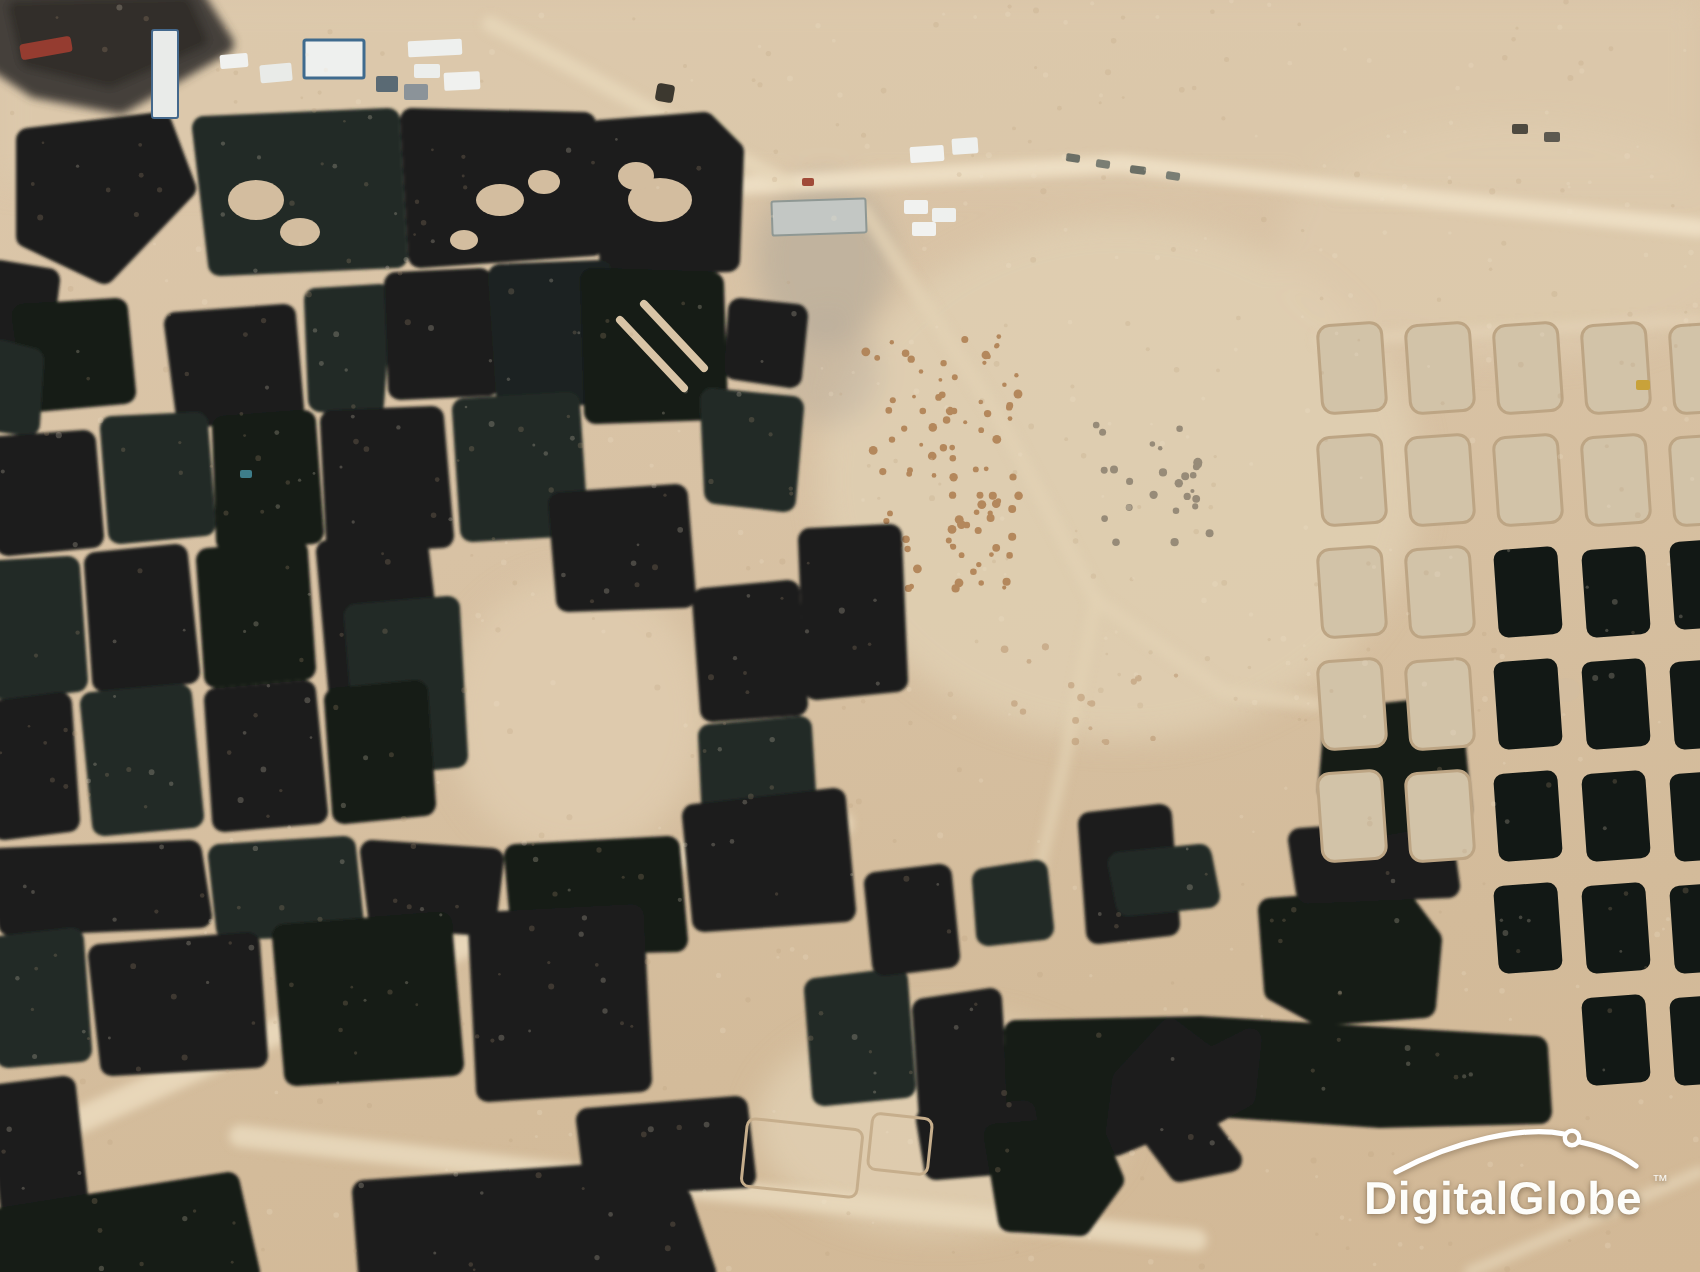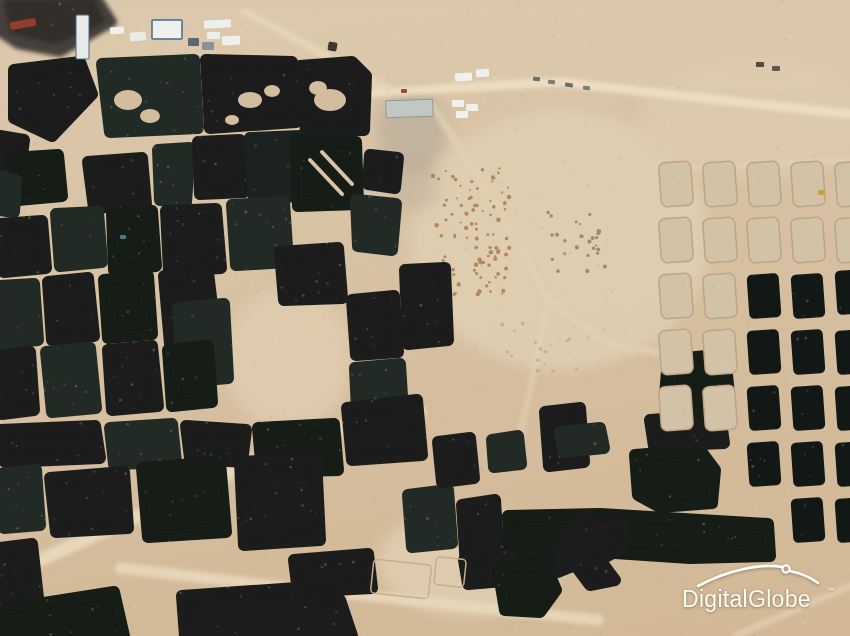--- a/index.html
+++ b/index.html
@@ -1,21 +1,21 @@
 <!DOCTYPE html>
 <html><head>
 <meta charset="utf-8">
 <style>
   html,body{margin:0;padding:0;background:#fff;}
   .stage{position:relative;width:850px;height:636px;overflow:hidden;
     background:linear-gradient(168deg,#dcc7aa 0%,#d8c2a4 40%,#d3bb9a 75%,#d2b896 100%);
     font-family:"Liberation Sans",sans-serif;}
   .stage svg.canvas{position:absolute;inset:0;display:block;}
   .watermark{position:absolute;left:680px;top:562px;width:165px;height:58px;pointer-events:none;}
-  .watermark .wm-text{position:absolute;left:2px;top:24px;font-size:23px;font-weight:normal;
+  .watermark .wm-text{position:absolute;left:2px;top:24px;font-size:23px;font-weight:bold;
     color:#fdfdfa;letter-spacing:.3px;text-shadow:0 1px 3px rgba(92,72,50,.55),0 0 1px rgba(120,95,65,.4);}
   .watermark .wm-tm{position:absolute;left:146px;top:24px;font-size:8px;color:#f7f5f0;
     text-shadow:0 1px 2px rgba(92,72,50,.5);}
   .watermark svg.swoosh{position:absolute;left:14px;top:0;overflow:visible;
     filter:drop-shadow(0 1px 1.5px rgba(92,72,50,.5));}
 </style>
 </head>
 <body>
 
 <div class="stage" title="Satellite photo of a desert tire-dump: dark tire-filled cells separated by sand tracks, empty pens grid at right, service buildings at top">

